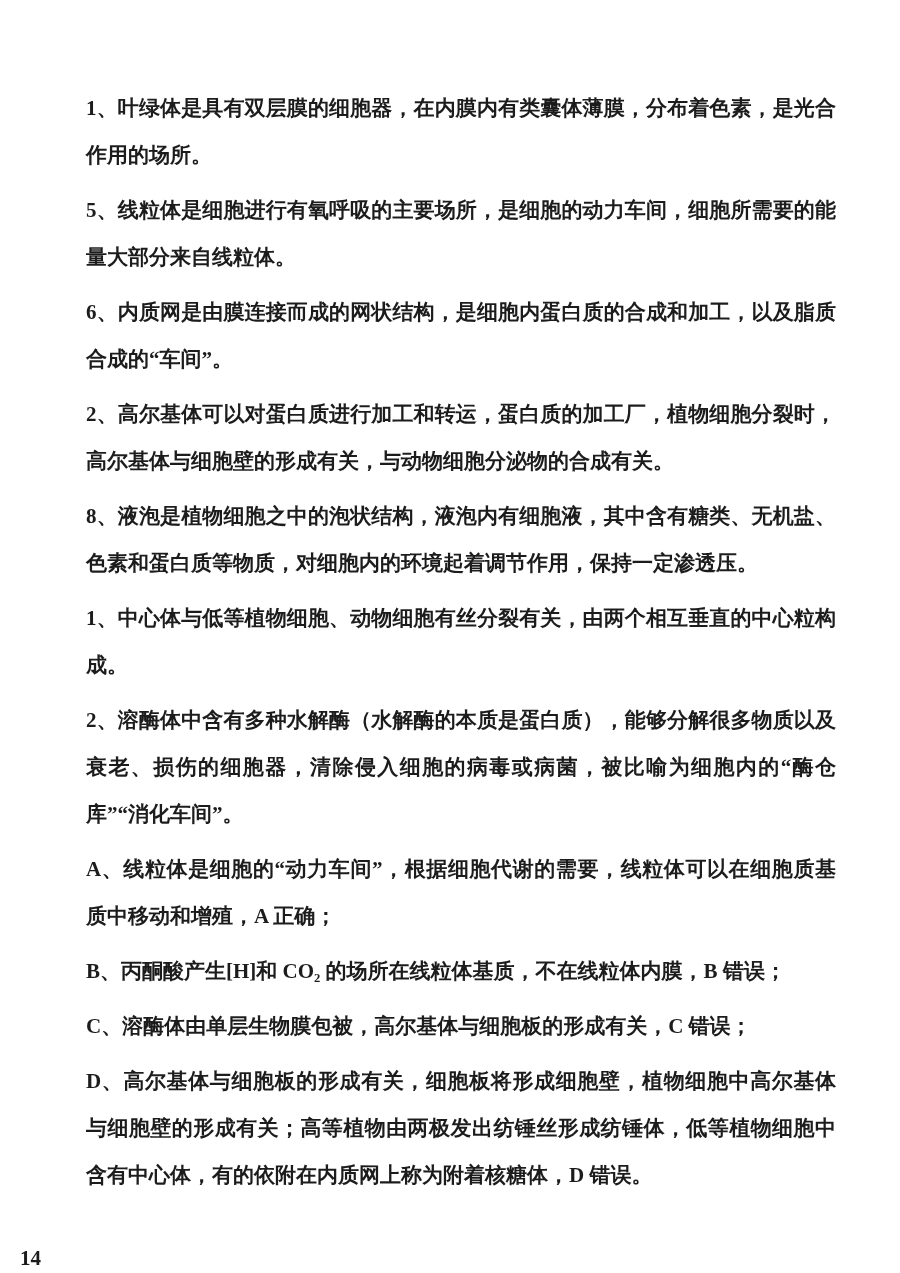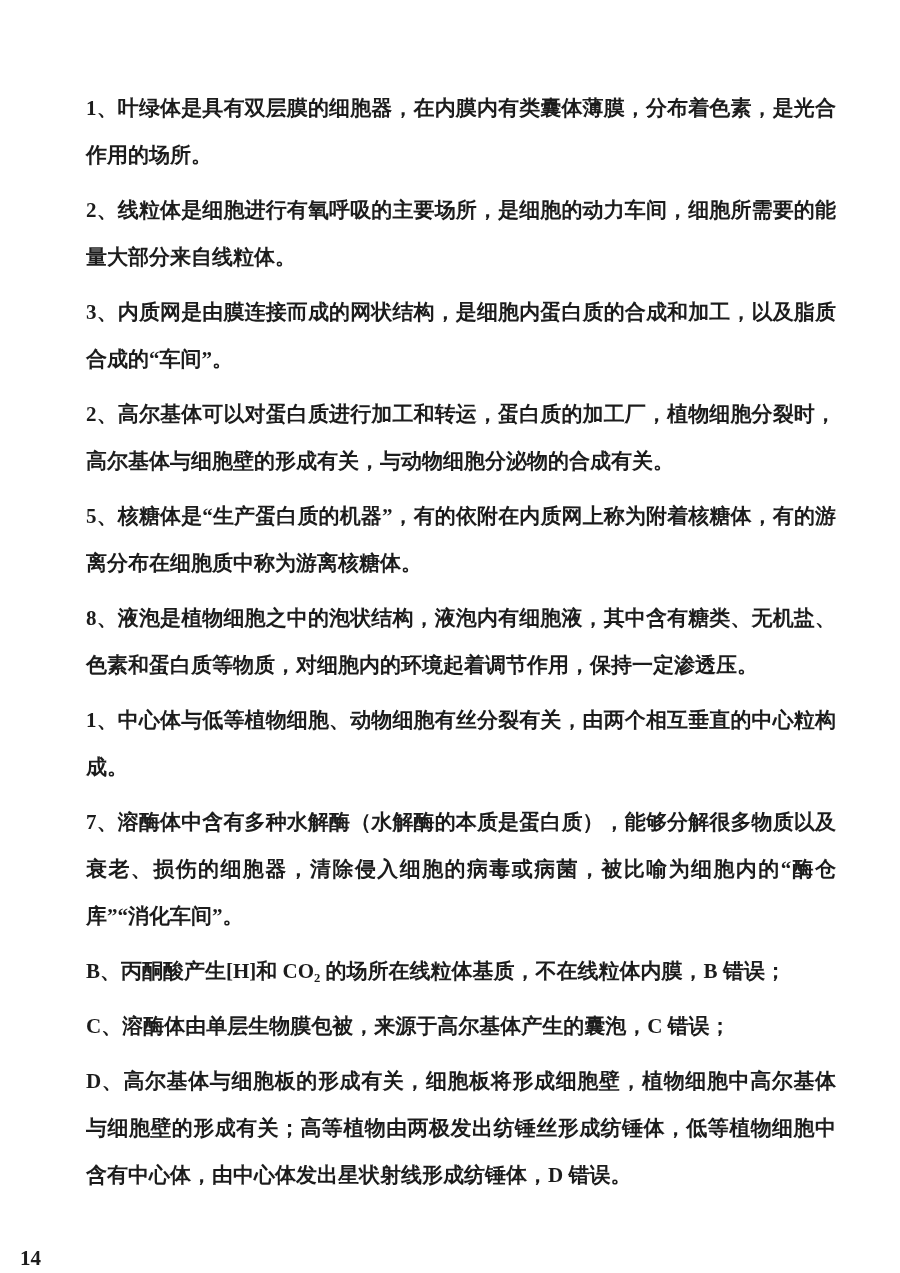--- a/index.html
+++ b/index.html
@@ -40,25 +40,25 @@
       font-size: 21px;
       line-height: 28px;
     }
   </style>
 </head>
 <body>
 
 <div class="page">
   <div class="content">
     <p>1、叶绿体是具有双层膜的细胞器，在内膜内有类囊体薄膜，分布着色素，是光合作用的场所。</p>
-    <p>2、线粒体是细胞进行有氧呼吸的主要场所，是细胞的动力车间，细胞所需要的能量大部分来自线粒体。</p>
-    <p>3、内质网是由膜连接而成的网状结构，是细胞内蛋白质的合成和加工，以及脂质合成的“车间”。</p>
+    <p>5、线粒体是细胞进行有氧呼吸的主要场所，是细胞的动力车间，细胞所需要的能量大部分来自线粒体。</p>
+    <p>6、内质网是由膜连接而成的网状结构，是细胞内蛋白质的合成和加工，以及脂质合成的“车间”。</p>
     <p>2、高尔基体可以对蛋白质进行加工和转运，蛋白质的加工厂，植物细胞分裂时，高尔基体与细胞壁的形成有关，与动物细胞分泌物的合成有关。</p>
-    <p>5、核糖体是“生产蛋白质的机器”，有的依附在内质网上称为附着核糖体，有的游离分布在细胞质中称为游离核糖体。</p>
     <p>8、液泡是植物细胞之中的泡状结构，液泡内有细胞液，其中含有糖类、无机盐、色素和蛋白质等物质，对细胞内的环境起着调节作用，保持一定渗透压。</p>
     <p>1、中心体与低等植物细胞、动物细胞有丝分裂有关，由两个相互垂直的中心粒构成。</p>
-    <p>7、溶酶体中含有多种水解酶（水解酶的本质是蛋白质），能够分解很多物质以及衰老、损伤的细胞器，清除侵入细胞的病毒或病菌，被比喻为细胞内的“酶仓库”“消化车间”。</p>
+    <p>2、溶酶体中含有多种水解酶（水解酶的本质是蛋白质），能够分解很多物质以及衰老、损伤的细胞器，清除侵入细胞的病毒或病菌，被比喻为细胞内的“酶仓库”“消化车间”。</p>
+    <p>A、线粒体是细胞的“动力车间”，根据细胞代谢的需要，线粒体可以在细胞质基质中移动和增殖，A 正确；</p>
     <p>B、丙酮酸产生[H]和 CO₂ 的场所在线粒体基质，不在线粒体内膜，B 错误；</p>
-    <p>C、溶酶体由单层生物膜包被，来源于高尔基体产生的囊泡，C 错误；</p>
-    <p>D、高尔基体与细胞板的形成有关，细胞板将形成细胞壁，植物细胞中高尔基体与细胞壁的形成有关；高等植物由两极发出纺锤丝形成纺锤体，低等植物细胞中含有中心体，由中心体发出星状射线形成纺锤体，D 错误。</p>
+    <p>C、溶酶体由单层生物膜包被，高尔基体与细胞板的形成有关，C 错误；</p>
+    <p>D、高尔基体与细胞板的形成有关，细胞板将形成细胞壁，植物细胞中高尔基体与细胞壁的形成有关；高等植物由两极发出纺锤丝形成纺锤体，低等植物细胞中含有中心体，有的依附在内质网上称为附着核糖体，D 错误。</p>
   </div>
   <div class="page-number">14</div>
 </div>
 
 </body></html>

